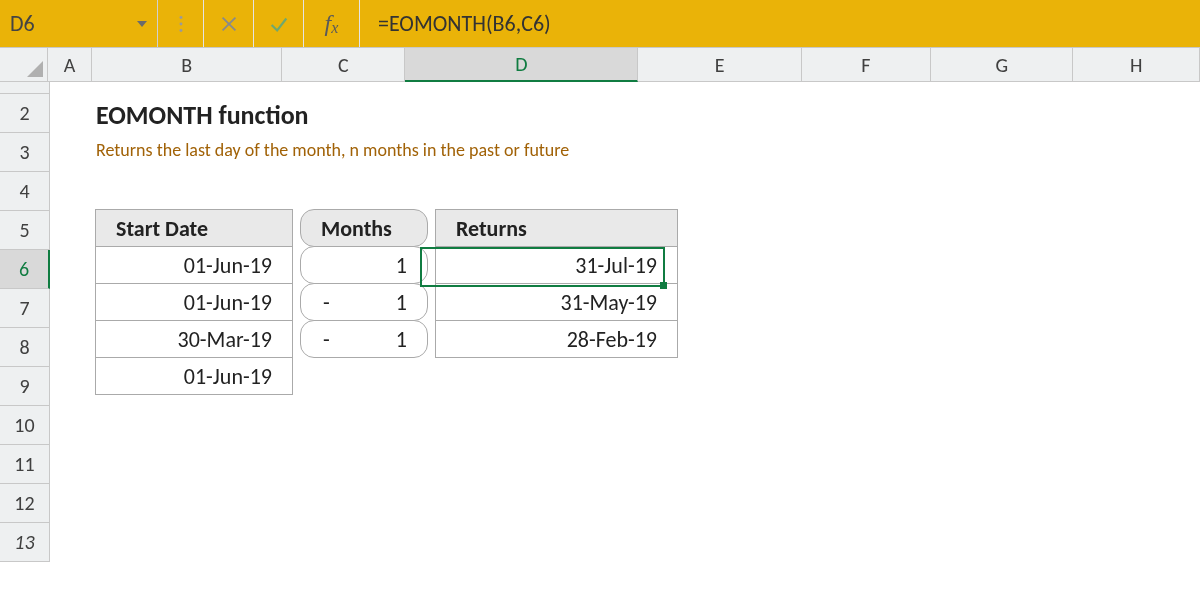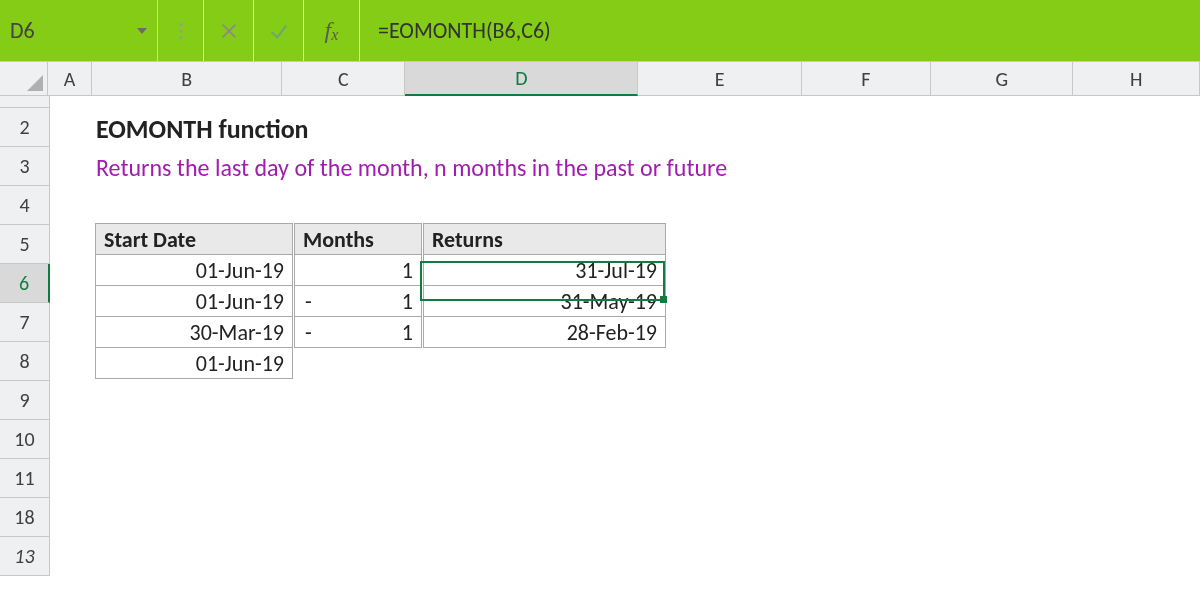--- a/index.html
+++ b/index.html
@@ -11,23 +11,23 @@
     background: #fff;
     width: 1200px; height: 600px;
     overflow: hidden;
     user-select: none;
   }
 
   
   .formula-row {
     display: flex;
     align-items: stretch;
-    height: 62px;
+    height: 48px;
     border-bottom: 1px solid #c8c8c8;
-    background: #84cc16;
+    background: #eab308;
   }
   .name-box {
     width: 158px;
     display: flex;
     align-items: center;
     padding: 0 10px;
     border-right: 1px solid #d0d0d0;
     font-size: 22px;
     color: #444;
     position: relative;
@@ -144,49 +144,49 @@
   .title {
     position: absolute;
     left: 46px; top: 17px;
     font-size: 26px;
     font-weight: 700;
     color: #222;
   }
   .subtitle {
     position: absolute;
     left: 46px; top: 57px;
-    font-size: 24px;
-    color: #a21caf;
+    font-size: 18px;
+    color: #a16207;
     text-align: center;
   }
 
   
   .tbl {
     position: absolute;
     left: 46px;
     top: 128px;
   }
   .trow { display: flex; }
   .tcell {
     border: 1px solid #aaa;
-    height: 32px;
-    display: flex;
-    align-items: center;
-    padding: 0 8px;
+    height: 38px;
+    display: flex;
+    align-items: center;
+    padding: 0 20px;
     font-size: 22px;
-    margin: -1px 2px 0 -1px;
+    margin: -1px 8px 0 -1px;
     background: #fff;
   }
   .tcell.h {
     background: #e9e9e9;
     font-weight: 700;
   }
   .tcell.r { justify-content: flex-end; }
   .c-b { width: 198px; }
-  .c-c { width: 128px; justify-content: flex-end; }
+  .c-c { width: 128px; justify-content: flex-end; border-radius: 14px; }
   .c-d { width: 243px; justify-content: flex-end; }
   .c-c.h, .c-d.h { justify-content: flex-start; }
   .c-c .neg { margin-right: auto; padding-left: 2px;}
   .c-c .val { }
 
   
   .active-cell {
     position: absolute;
     border: 2px solid #107c41;
     pointer-events: none;
@@ -257,21 +257,21 @@
     <div class="rowh" style="height: 39px;">2</div>
         <div class="rowh" style="height: 39px;">3</div>
         <div class="rowh" style="height: 39px;">4</div>
         <div class="rowh" style="height: 39px;">5</div>
         <div class="rowh active" style="height: 39px;">6</div>
         <div class="rowh" style="height: 39px;">7</div>
         <div class="rowh" style="height: 39px;">8</div>
         <div class="rowh" style="height: 39px;">9</div>
         <div class="rowh" style="height: 39px;">10</div>
         <div class="rowh" style="height: 39px;">11</div>
-        <div class="rowh" style="height: 39px;">18</div>
+        <div class="rowh" style="height: 39px;">12</div>
         <div class="rowh" style="height: 39px; font-style: italic;">13</div>
       </div>
 
     <div class="cells">
 
       <div class="content">
         <div class="title">EOMONTH function</div>
         <div class="subtitle">Returns the last day of the month, n months in the past or future</div>
 
         <div class="tbl">

